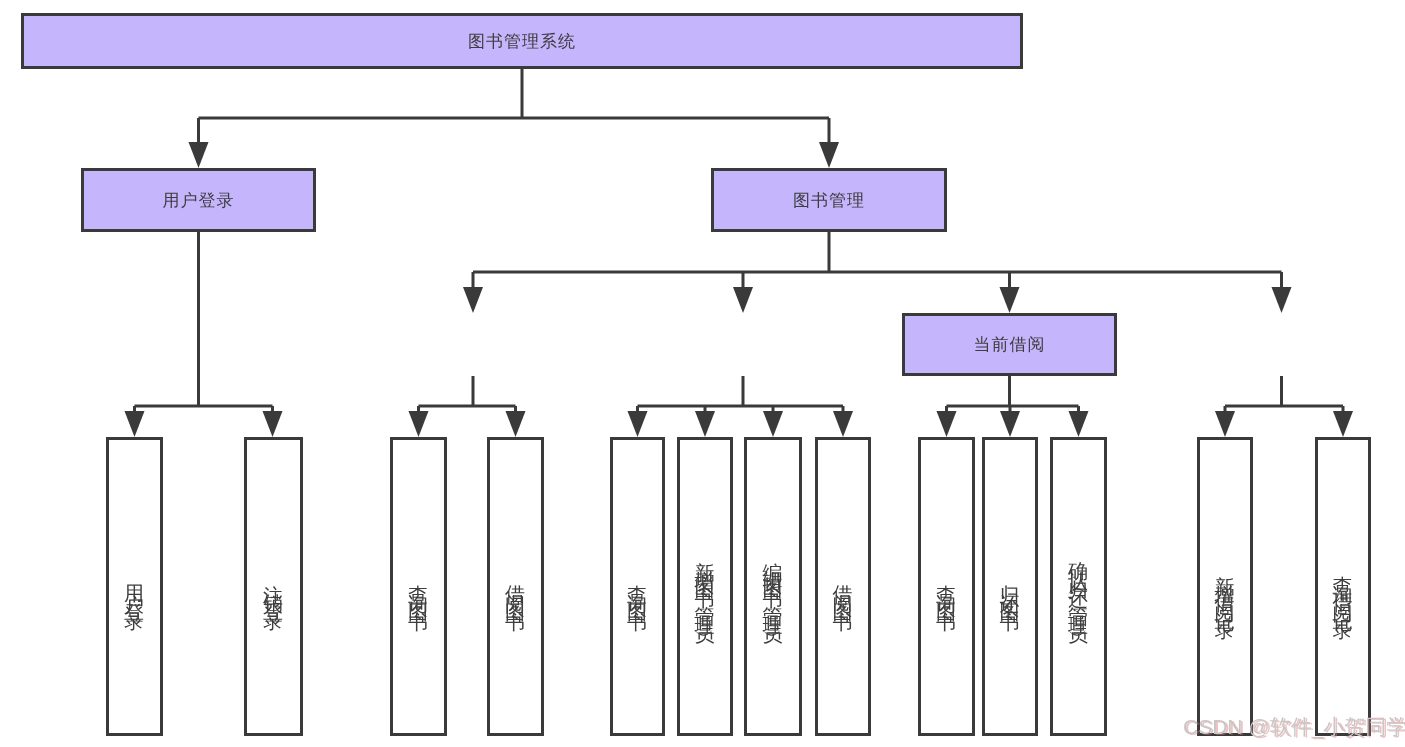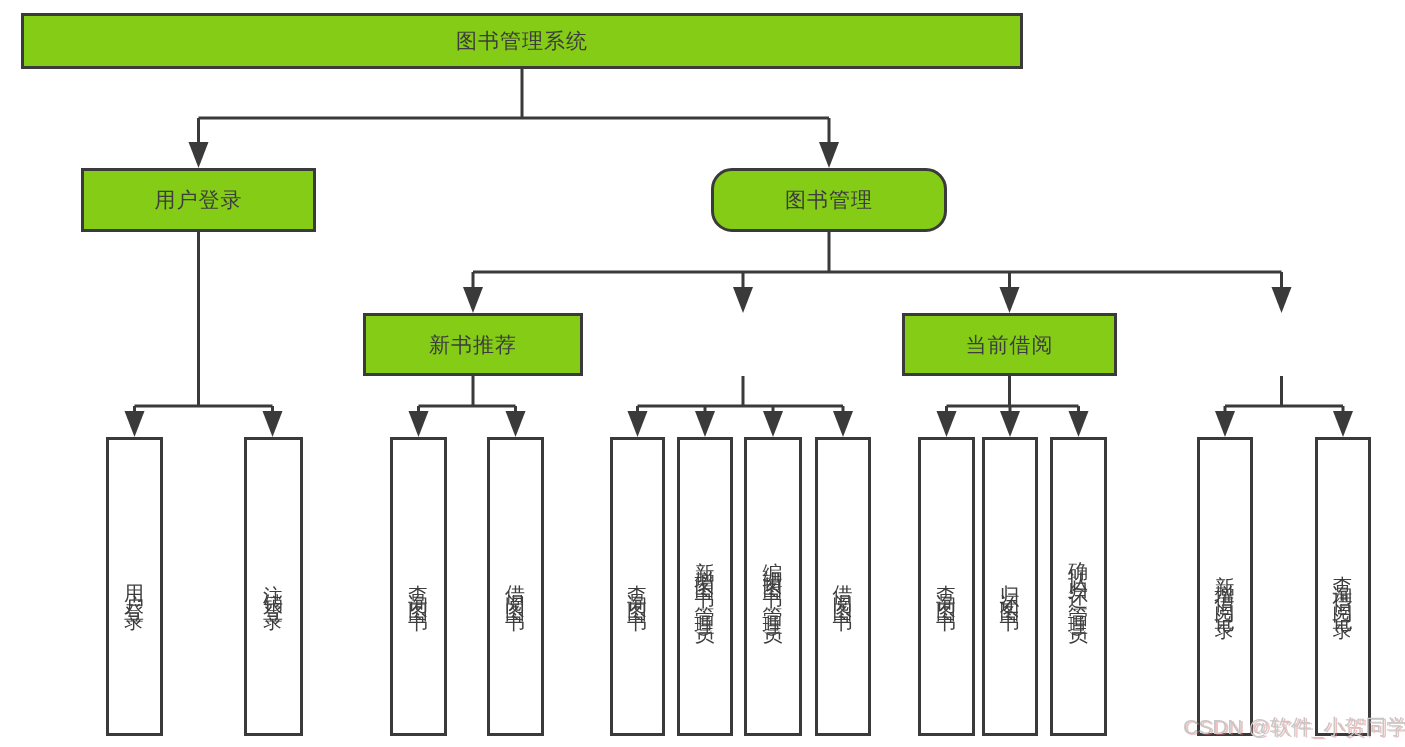--- a/index.html
+++ b/index.html
@@ -7,24 +7,24 @@
     position:relative;
     width:1405px;height:747px;
     background:#ffffff;
     font-family:"Liberation Sans","DejaVu Sans",sans-serif;
     overflow:hidden;
   }
   #connectors{position:absolute;left:0;top:0;width:1405px;height:747px;}
   .hbox{
     position:absolute;
     box-sizing:border-box;
-    background:#84cc16;
+    background:#c4b5fd;
     border:3px solid #3a3a3a;
     display:flex;align-items:center;justify-content:center;
-    font-size:21px;color:#3d3d3d;
+    font-size:17px;color:#3d3d3d;
     letter-spacing:1px;
     white-space:nowrap;
     z-index:2;
   }
   .vbox{
     position:absolute;
     box-sizing:border-box;
     background:#ffffff;
     border:3px solid #3a3a3a;
     display:flex;align-items:center;justify-content:center;
@@ -91,23 +91,22 @@
       <polygon points="1000,411 1020,411 1010,437"></polygon>
       <polygon points="1068.5,411 1088.5,411 1078.5,437"></polygon>
       <polygon points="1215,411 1235,411 1225,437"></polygon>
       <polygon points="1333,411 1353,411 1343,437"></polygon>
     </g>
   </svg>
 
   <div class="hbox" style="left:21px;top:13px;width:1002px;height:56px;">图书管理系统</div>
 
   <div class="hbox" style="left:81px;top:168px;width:235px;height:64px;">用户登录</div>
-  <div class="hbox" style="left:711px;top:168px;width:236px;height:64px;border-radius:21px;">图书管理</div>
+  <div class="hbox" style="left:711px;top:168px;width:236px;height:64px;">图书管理</div>
 
-  <div class="hbox" style="left:363px;top:313px;width:220px;height:63px;">新书推荐</div>
   <div class="hbox" style="left:902px;top:313px;width:215px;height:63px;">当前借阅</div>
 
   <div class="vbox" style="left:106px;top:437px;width:57px;height:299px;">
     <span>用户登录</span>
   </div>
   <div class="vbox" style="left:244px;top:437px;width:59px;height:299px;">
     <span>注销登录</span>
   </div>
 
   <div class="vbox" style="left:390px;top:437px;width:57px;height:299px;">

